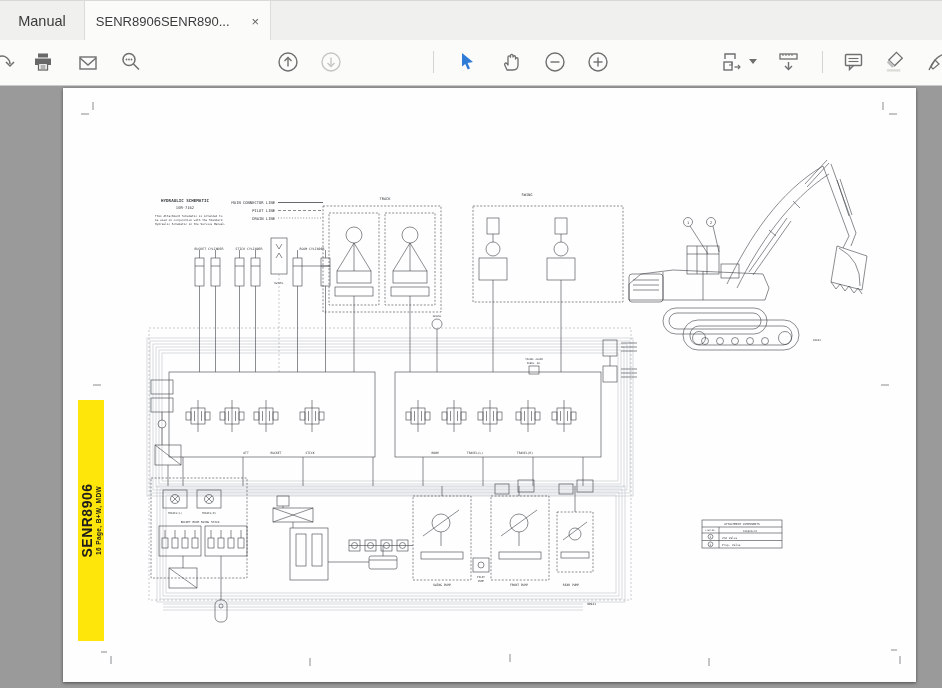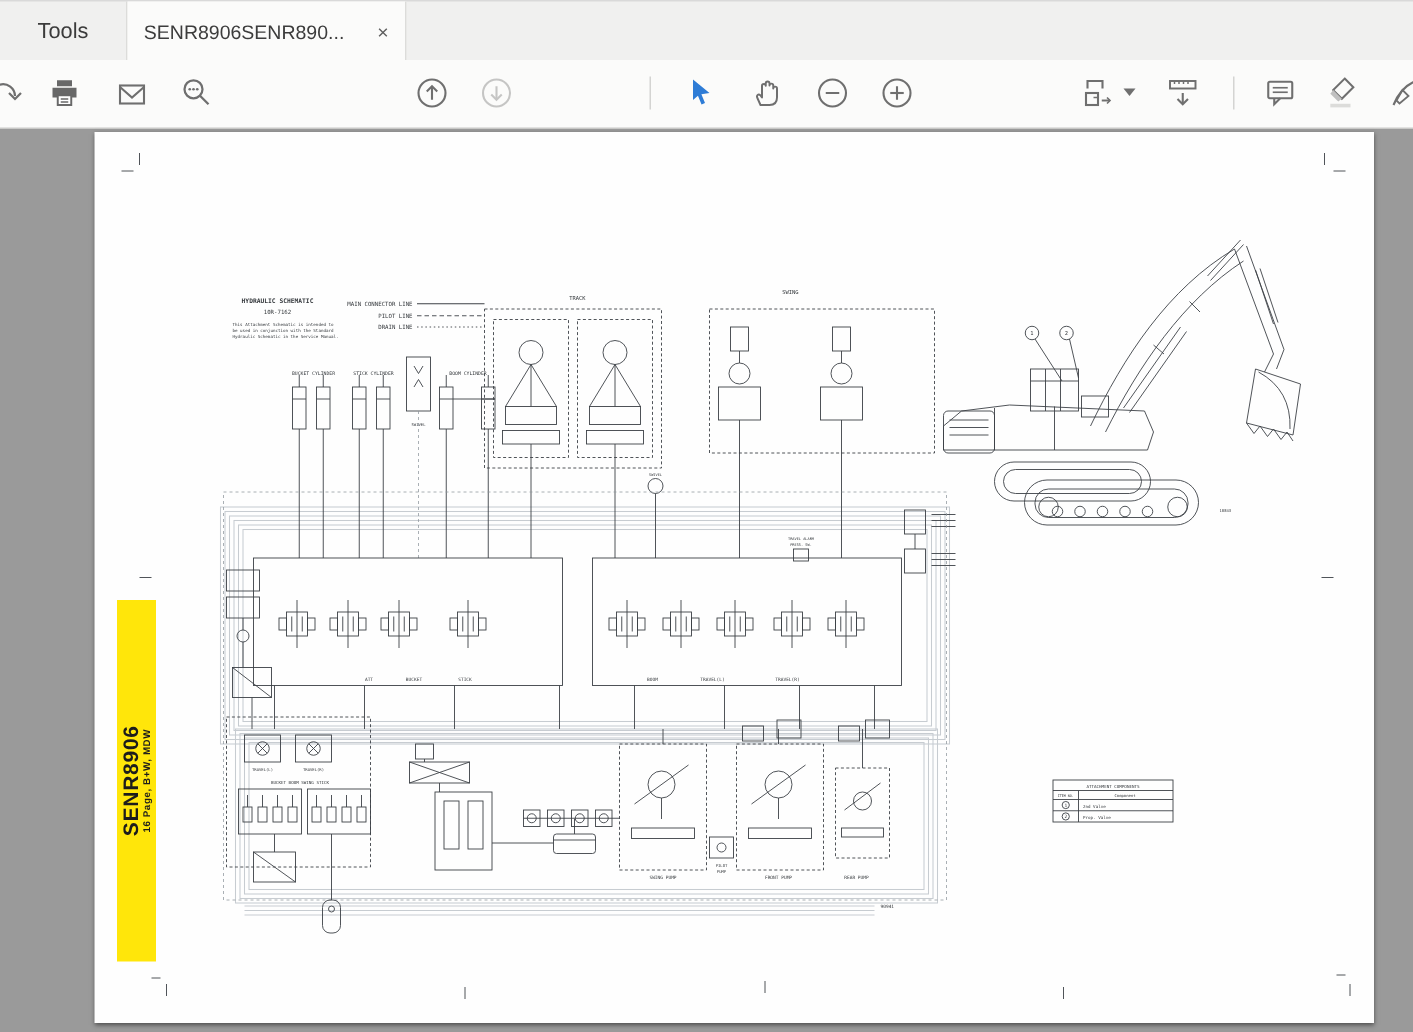--- a/index.html
+++ b/index.html
@@ -54,21 +54,21 @@
   .tnote{fill:#555}
   .icon{display:block}
 </style>
 </head>
 <body>
 
 <div id="app">
 
   <div class="tabbar">
     <div class="tab-tools">
-      <span>Tools</span>
+      <span>Manual</span>
     </div>
     <div class="tab-doc">
       <span>SENR8906SENR890...</span>
       <span class="tab-close">×</span>
     </div>
   </div>
 
   <div class="toolbar">
 
     <div class="tbtn" style="left:-9px;top:10px;">

